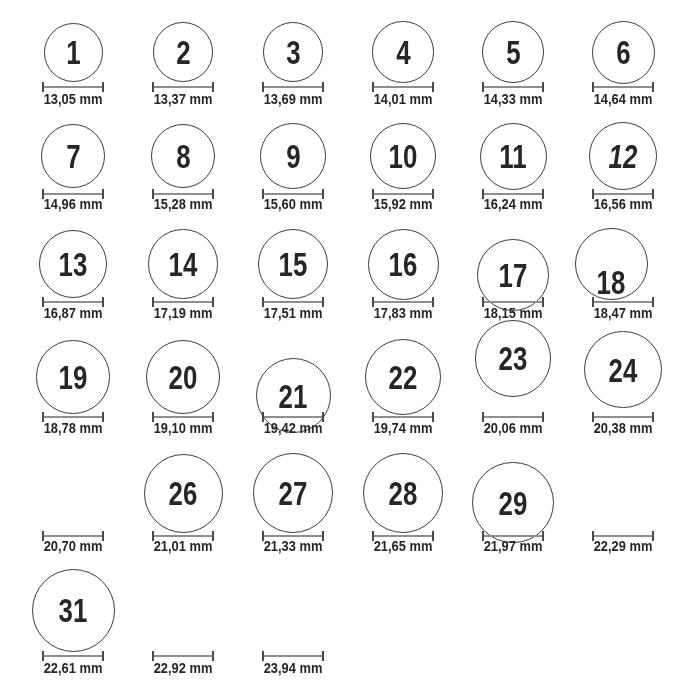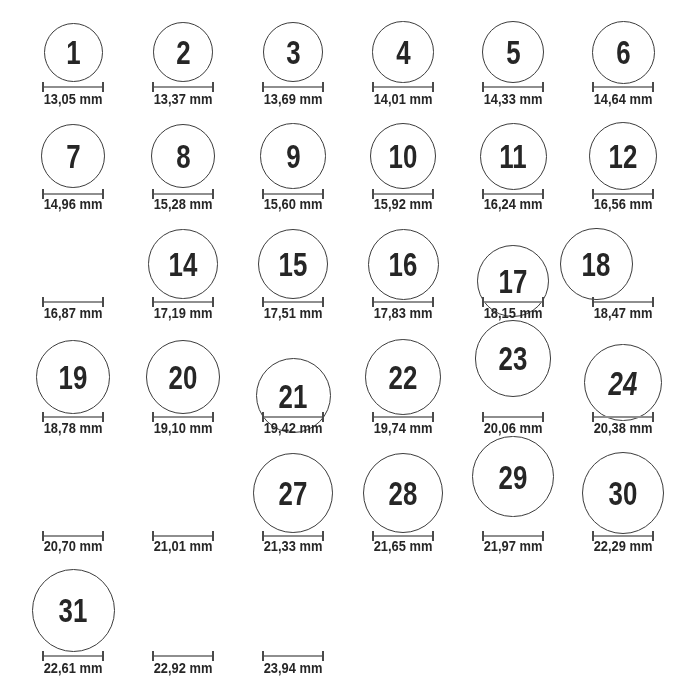--- a/index.html
+++ b/index.html
@@ -131,27 +131,30 @@
       <span class="ruler-line"></span>
     </div>
     <div class="mm-label" style="left: 353px; top: 196px;">15,92 mm</div>
     <div class="circle" style="left: 479.5px; top: 122.5px; width: 67px; height: 67px;">
       <span class="num">11</span>
     </div>
     <div class="ruler" style="left: 482px; top: 189px;">
       <span class="ruler-line"></span>
     </div>
     <div class="mm-label" style="left: 463px; top: 196px;">16,24 mm</div>
-    <div class="circle" style="left: 589.1px; top: 122.1px; width: 67.8px; height: 67.8px;">
+    <div class="circle" style="left: 589.1px; top: 122.1px; width: 67.8px; height: 67.8px; font-style: italic;">
       <span class="num">12</span>
     </div>
     <div class="ruler" style="left: 592px; top: 189px;">
       <span class="ruler-line"></span>
     </div>
     <div class="mm-label" style="left: 573px; top: 196px;">16,56 mm</div>
+    <div class="circle" style="left: 38.7px; top: 229.7px; width: 68.6px; height: 68.6px;">
+      <span class="num">13</span>
+    </div>
     <div class="ruler" style="left: 42px; top: 297px;">
       <span class="ruler-line"></span>
     </div>
     <div class="mm-label" style="left: 23px; top: 305px;">16,87 mm</div>
     <div class="circle" style="left: 148.3px; top: 229.3px; width: 69.4px; height: 69.4px;">
       <span class="num">14</span>
     </div>
     <div class="ruler" style="left: 152px; top: 297px;">
       <span class="ruler-line"></span>
     </div>
@@ -163,28 +166,28 @@
       <span class="ruler-line"></span>
     </div>
     <div class="mm-label" style="left: 243px; top: 305px;">17,51 mm</div>
     <div class="circle" style="left: 367.5px; top: 228.5px; width: 71px; height: 71px;">
       <span class="num">16</span>
     </div>
     <div class="ruler" style="left: 372px; top: 297px;">
       <span class="ruler-line"></span>
     </div>
     <div class="mm-label" style="left: 353px; top: 305px;">17,83 mm</div>
-    <div class="circle" style="left: 477.1px; top: 245px; width: 71.8px; height: 71.8px;">
+    <div class="circle" style="left: 477.1px; top: 239px; width: 71.8px; height: 71.8px;">
       <span class="num">17</span>
     </div>
     <div class="ruler" style="left: 482px; top: 297px;">
       <span class="ruler-line"></span>
     </div>
     <div class="mm-label" style="left: 463px; top: 305px;">18,15 mm</div>
-    <div class="circle" style="left: 560px; top: 227.7px; width: 72.6px; height: 72.6px;">
+    <div class="circle" style="left: 575px; top: 227.7px; width: 72.6px; height: 72.6px; align-items: flex-end;">
       <span class="num">18</span>
     </div>
     <div class="ruler" style="left: 592px; top: 297px;">
       <span class="ruler-line"></span>
     </div>
     <div class="mm-label" style="left: 573px; top: 305px;">18,47 mm</div>
     <div class="circle" style="left: 36.3px; top: 340.3px; width: 73.4px; height: 73.4px;">
       <span class="num">19</span>
     </div>
     <div class="ruler" style="left: 42px; top: 412px;">
@@ -212,59 +215,59 @@
       <span class="ruler-line"></span>
     </div>
     <div class="mm-label" style="left: 353px; top: 420px;">19,74 mm</div>
     <div class="circle" style="left: 474.7px; top: 320px; width: 76.6px; height: 76.6px;">
       <span class="num">23</span>
     </div>
     <div class="ruler" style="left: 482px; top: 412px;">
       <span class="ruler-line"></span>
     </div>
     <div class="mm-label" style="left: 463px; top: 420px;">20,06 mm</div>
-    <div class="circle" style="left: 584.3px; top: 344px; width: 77.4px; height: 77.4px; font-style: italic;">
+    <div class="circle" style="left: 584.3px; top: 331px; width: 77.4px; height: 77.4px;">
       <span class="num">24</span>
     </div>
     <div class="ruler" style="left: 592px; top: 412px;">
       <span class="ruler-line"></span>
     </div>
     <div class="mm-label" style="left: 573px; top: 420px;">20,38 mm</div>
     <div class="ruler" style="left: 42px; top: 531px;">
       <span class="ruler-line"></span>
     </div>
     <div class="mm-label" style="left: 23px; top: 538px;">20,70 mm</div>
+    <div class="circle" style="left: 143.5px; top: 453.5px; width: 79px; height: 79px;">
+      <span class="num">26</span>
+    </div>
     <div class="ruler" style="left: 152px; top: 531px;">
       <span class="ruler-line"></span>
     </div>
     <div class="mm-label" style="left: 133px; top: 538px;">21,01 mm</div>
     <div class="circle" style="left: 253.1px; top: 453.1px; width: 79.8px; height: 79.8px;">
       <span class="num">27</span>
     </div>
     <div class="ruler" style="left: 262px; top: 531px;">
       <span class="ruler-line"></span>
     </div>
     <div class="mm-label" style="left: 243px; top: 538px;">21,33 mm</div>
     <div class="circle" style="left: 362.7px; top: 452.7px; width: 80.6px; height: 80.6px;">
       <span class="num">28</span>
     </div>
     <div class="ruler" style="left: 372px; top: 531px;">
       <span class="ruler-line"></span>
     </div>
     <div class="mm-label" style="left: 353px; top: 538px;">21,65 mm</div>
-    <div class="circle" style="left: 472.3px; top: 436px; width: 81.4px; height: 81.4px; justify-content: center;">
+    <div class="circle" style="left: 472.3px; top: 462px; width: 81.4px; height: 81.4px; justify-content: center;">
       <span class="num">29</span>
     </div>
     <div class="ruler" style="left: 482px; top: 531px;">
       <span class="ruler-line"></span>
     </div>
     <div class="mm-label" style="left: 463px; top: 538px;">21,97 mm</div>
-    <div class="circle" style="left: 581.9px; top: 451.9px; width: 82.2px; height: 82.2px;">
-      <span class="num">30</span>
-    </div>
     <div class="ruler" style="left: 592px; top: 531px;">
       <span class="ruler-line"></span>
     </div>
     <div class="mm-label" style="left: 573px; top: 538px;">22,29 mm</div>
     <div class="circle" style="left: 31.5px; top: 568.5px; width: 83px; height: 83px;">
       <span class="num">31</span>
     </div>
     <div class="ruler" style="left: 42px; top: 651px;">
       <span class="ruler-line"></span>
     </div>

